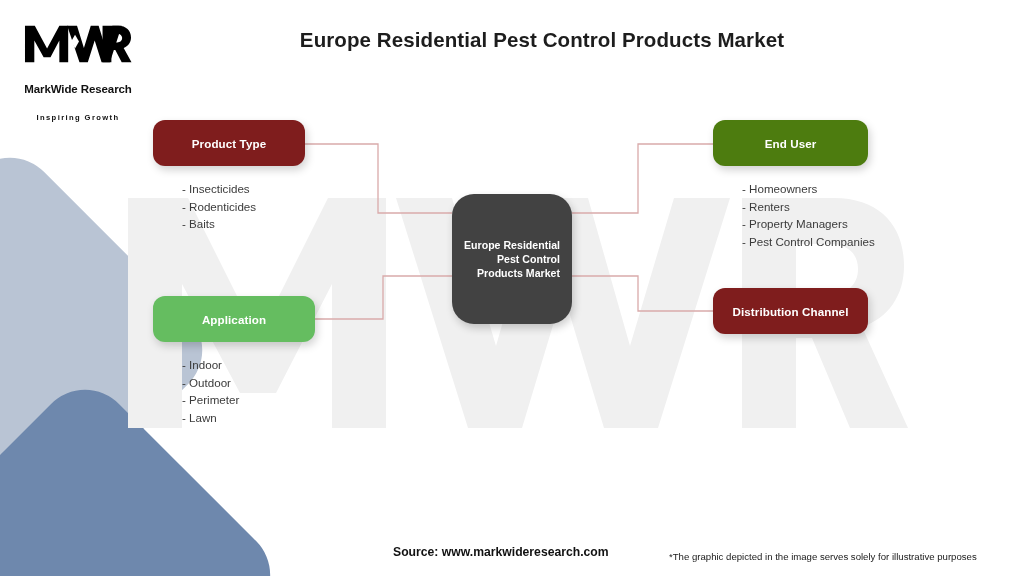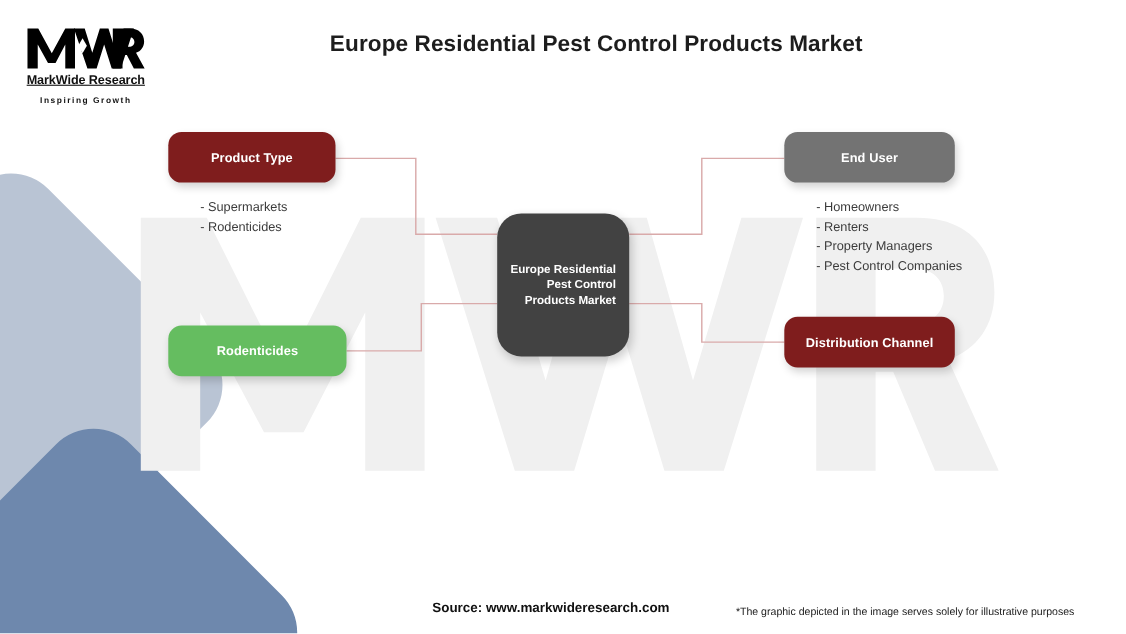--- a/index.html
+++ b/index.html
@@ -39,27 +39,26 @@
     width:790px; height:250px;
     opacity:1;
     pointer-events:none;
   }
 
   
   .logo { position:absolute; left:14px; top:22px; width:128px; }
   .logo-mark { width:108px; height:44px; display:block; margin:0 auto; }
   .logo-name {
     font-size:11.5px; font-weight:bold; color:#111;
-    text-align:center; letter-spacing:-0.1px; margin-top:1px;
+    text-align:center; letter-spacing:-0.1px; margin-top:17px;
     font-family:"Liberation Sans", sans-serif;
-    text-decoration:underline;
   }
   .logo-tag {
     font-size:7.6px; font-weight:bold; color:#111;
-    text-align:center; letter-spacing:1.4px; margin-top:8px;
+    text-align:center; letter-spacing:1.4px; margin-top:18px;
   }
 
   
   .title {
     position:absolute; left:0; top:28px; width:1024px;
     text-align:center;
     font-size:20.5px; font-weight:bold; color:#1d1d1d;
     letter-spacing:0.1px;
     padding-left:60px;
   }
@@ -107,21 +106,21 @@
   
   #branch-product-type { left:153px; top:120px; width:300px; }
   #branch-product-type .branch-box { width:152px; height:46px; background:#7f1d1d; }
   #branch-product-type .branch-items { padding-left:29px; }
 
   #branch-application { left:153px; top:296px; width:300px; }
   #branch-application .branch-box { width:162px; height:46px; background:#65bd60; }
   #branch-application .branch-items { padding-left:29px; }
 
   #branch-end-user { left:713px; top:120px; width:300px; }
-  #branch-end-user .branch-box { width:155px; height:46px; background:#737373; }
+  #branch-end-user .branch-box { width:155px; height:46px; background:#4d7c0f; }
   #branch-end-user .branch-items { padding-left:29px; }
 
   #branch-distribution-channel { left:713px; top:288px; width:300px; }
   #branch-distribution-channel .branch-box { width:155px; height:46px; background:#7f1d1d; }
   #branch-distribution-channel .branch-items { padding-left:34px; }
 
   
   .footer-source {
     position:absolute; left:393px; top:545px;
     font-size:12.2px; font-weight:bold; color:#111;
@@ -179,29 +178,36 @@
     <div class="center-node-label">Europe Residential
 Pest Control
 Products Market</div>
   </div>
 
   <div class="branch" id="branch-product-type">
     <div class="branch-box">
       <span class="branch-title">Product Type</span>
     </div>
     <ul class="branch-items">
-      <li>- Supermarkets</li>
+      <li>- Insecticides</li>
       <li>- Rodenticides</li>
+      <li>- Baits</li>
     </ul>
   </div>
 
   <div class="branch" id="branch-application">
     <div class="branch-box">
-      <span class="branch-title">Rodenticides</span>
-    </div>
+      <span class="branch-title">Application</span>
+    </div>
+    <ul class="branch-items">
+      <li>- Indoor</li>
+      <li>- Outdoor</li>
+      <li>- Perimeter</li>
+      <li>- Lawn</li>
+    </ul>
   </div>
 
   <div class="branch" id="branch-end-user">
     <div class="branch-box">
       <span class="branch-title">End User</span>
     </div>
     <ul class="branch-items">
       <li>- Homeowners</li>
       <li>- Renters</li>
       <li>- Property Managers</li>

